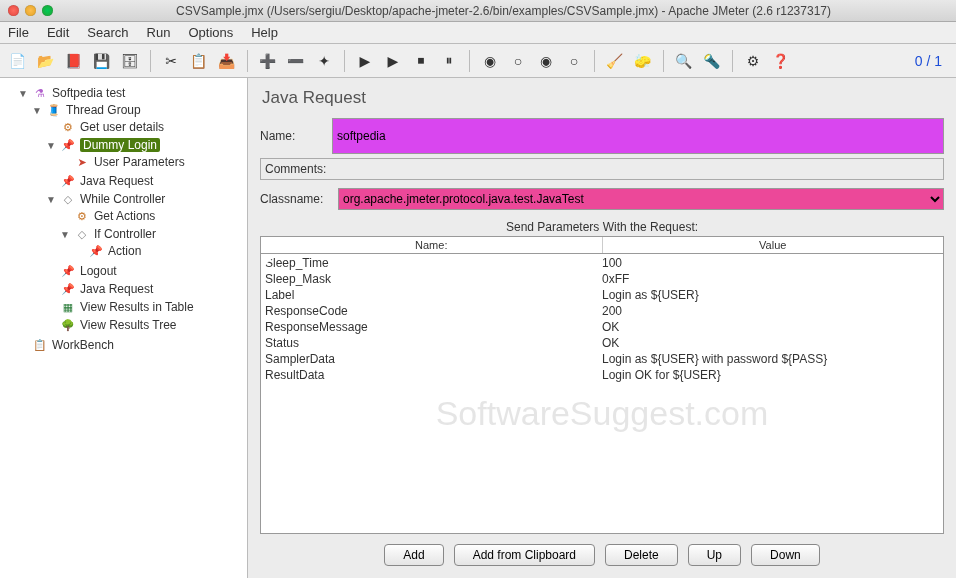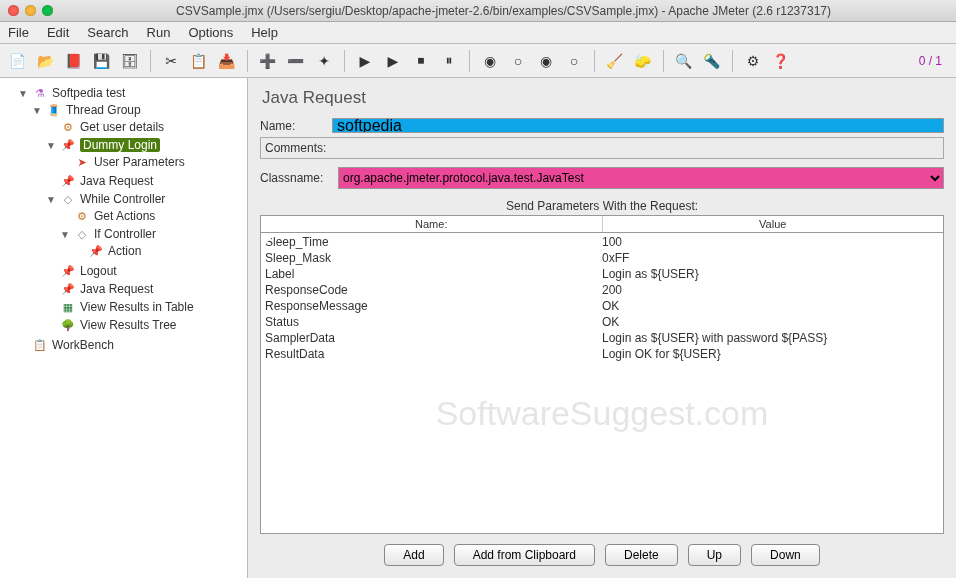--- a/index.html
+++ b/index.html
@@ -10,38 +10,38 @@
 .traffic span { width:11px; height:11px; border-radius:50%; display:inline-block; box-shadow: inset 0 0 1px rgba(0,0,0,.4); }
 .tl-close{background:radial-gradient(#ff6b5e,#e0443e);} .tl-min{background:radial-gradient(#ffbd4c,#dea123);} .tl-max{background:radial-gradient(#00ca56,#28a032);} 
 .titlebar .title { flex:1; text-align:center; font-size:12px; color:#444; }
 
 .menubar { height:22px; background:#efefef; display:flex; align-items:center; padding:0 8px; gap:18px; border-bottom:1px solid #bbb; }
 .menubar span { font-size:13px; }
 
 .toolbar { height:34px; background:#efefef; border-bottom:1px solid #bbb; display:flex; align-items:center; padding:0 6px; gap:4px; }
 .toolbar .tbtn { width:24px; height:24px; display:flex; align-items:center; justify-content:center; border:1px solid transparent; border-radius:3px; font-size:14px; }
 .toolbar .sep { width:1px; height:22px; background:#bbb; margin:0 4px; }
-.toolbar .counter { margin-left:auto; margin-right:8px; font-size:12px; color:#a21caf;}
+.toolbar .counter { margin-left:auto; margin-right:8px; font-size:14px; color:#1d4ed8;}
 
 .main { display:flex; height:calc(578px - 22px - 22px - 34px); }
 .tree { width:248px; border-right:1px solid #bbb; background:#fff; overflow:auto; padding:6px 2px; }
 .tree ul { list-style:none; padding-left:14px; }
 .tree li { padding:1px 0; white-space:nowrap; }
 .tree .row { display:flex; align-items:center; gap:4px; padding:1px 2px; }
 .tree .toggle { width:10px; display:inline-block; text-align:center; color:#666; font-size:10px; }
 .tree .icon { width:16px; height:14px; display:inline-flex; align-items:center; justify-content:center; font-size:11px; }
 .tree .label { font-size:12px; }
 .tree .selected { background:#4d7c0f; color:#fff; border-radius:2px; padding:0 3px;}
 
 .content { flex:1; background:#ececec; padding:6px; position:relative; }
 .panel { background:#ececec; height:100%; display:flex; flex-direction:column; }
 .panel h2 { font-size:17px; font-weight:normal; color:#555; margin:4px 0 8px 8px; }
 .fieldrow { display:flex; align-items:center; margin:2px 0; padding:0 6px; }
 .fieldrow label { width:72px; font-size:12px; }
-.fieldrow input[type=text] { flex:1; height:15px; border:1px solid #999; padding:1px 4px; font-size:16px; background:#0ea5e9; }
+.fieldrow input[type=text] { flex:1; height:36px; border:1px solid #999; padding:1px 4px; font-size:12px; background:#d946ef; }
 .comments { border:1px solid #aaa; padding:2px 4px; font-size:12px; display:flex; align-items:center; height:22px; }
 .classname select { flex:1; height:22px; border:1px solid #999; font-size:12px; background:#ec4899; }
 
 .params-title { text-align:center; font-size:12px; margin:8px 0 2px; }
 .table-wrap { flex:1; margin:0 6px; border:1px solid #999; background:#fff; position:relative; overflow:hidden;}
 .thead { display:flex; background:#fff; border-bottom:1px solid #999; }
 .thead div { flex:1; text-align:center; font-size:11px; padding:2px 0; border-right:1px solid #ccc;}
 .thead div:last-child{border-right:none;}
 .tbody { position:absolute; top:18px; left:0; right:0; bottom:0; overflow:auto;border-radius:24px; }
 .trow { display:flex; font-size:12px; padding:0 4px; line-height:16px; }

